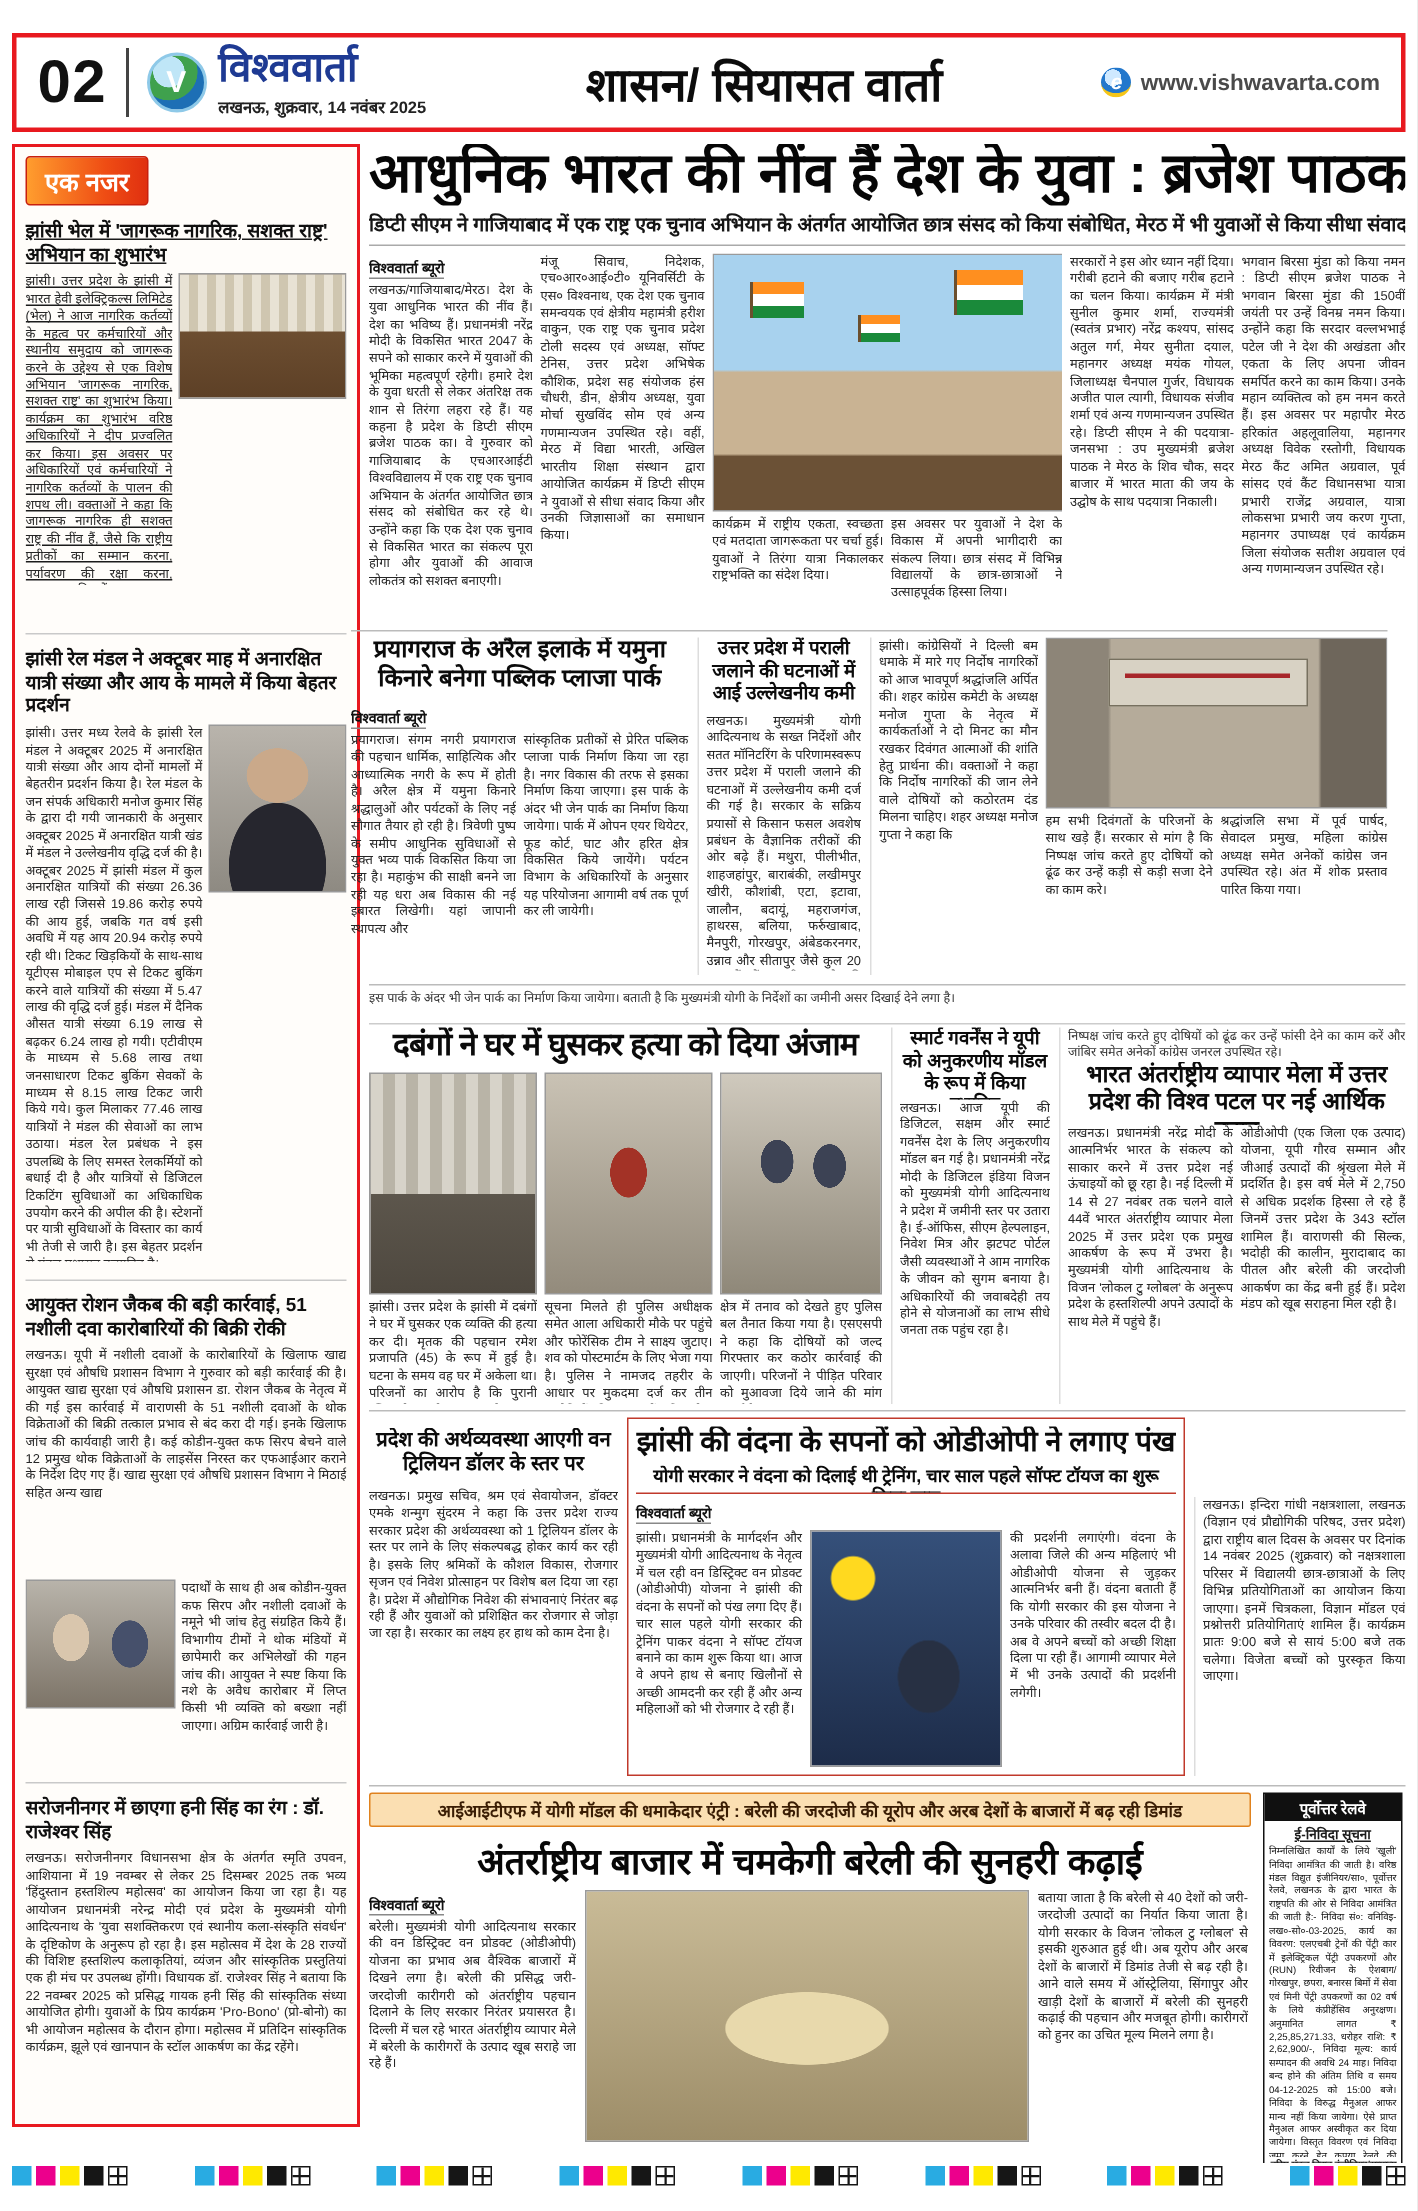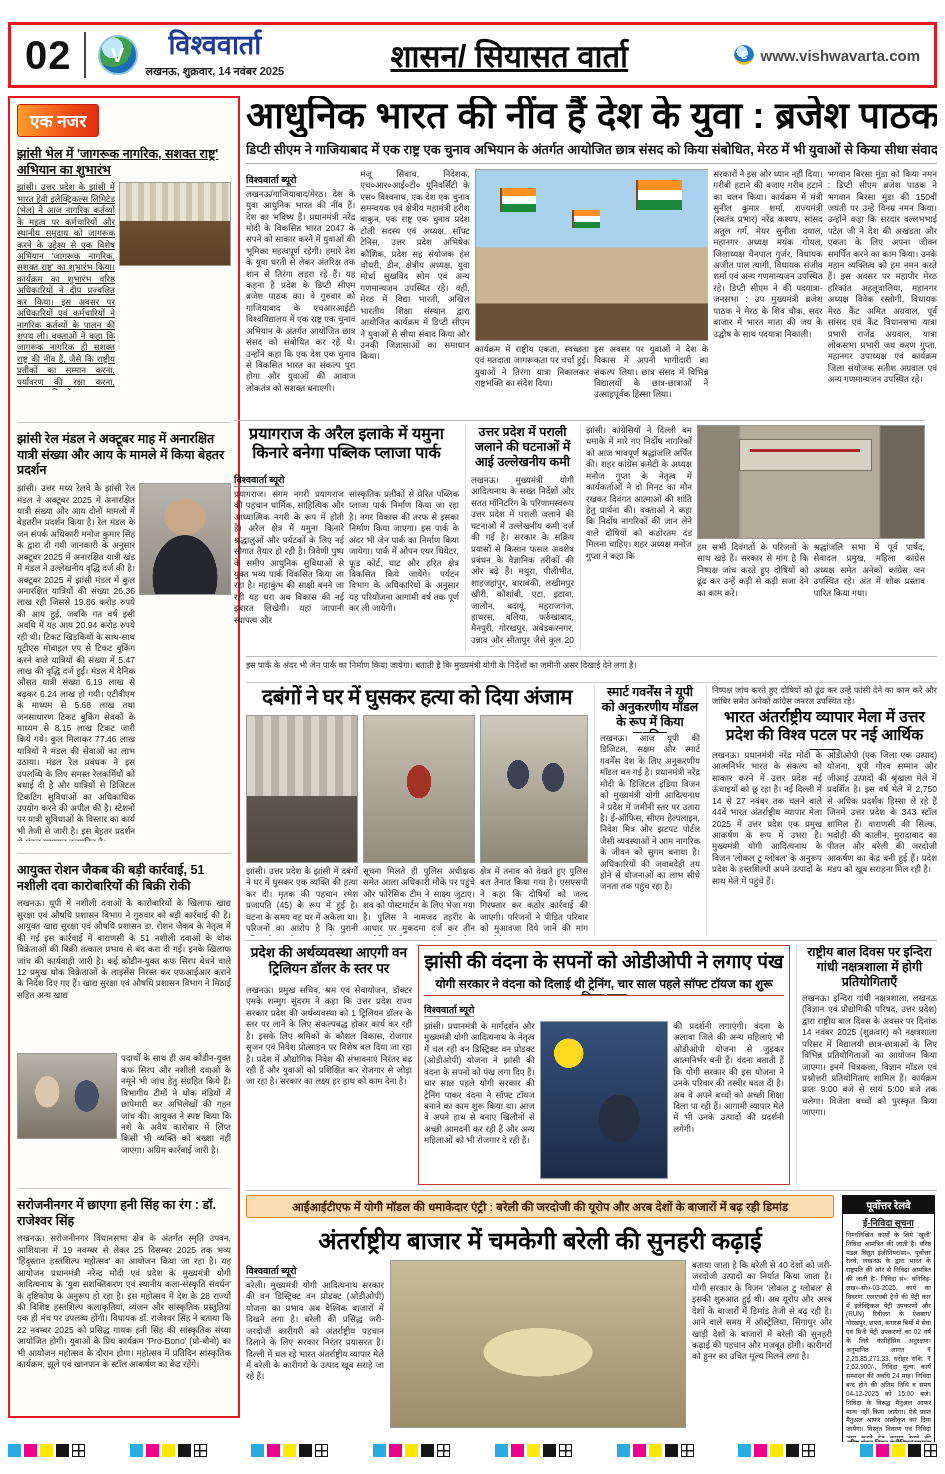--- a/index.html
+++ b/index.html
@@ -7,23 +7,23 @@
         font-family:"Liberation Sans","DejaVu Sans",sans-serif;color:#1b1b1b;overflow:hidden;}
   
   .masthead{position:absolute;left:8px;top:22px;width:929px;height:66px;border:3px solid #e8191f;
             box-sizing:border-box;display:flex;align-items:center;padding:0 14px;background:#fff;}
   .pageno{font-size:40px;font-weight:bold;color:#111;letter-spacing:1px;}
   .mh-div{width:2px;height:46px;background:#444;margin:0 12px;}
   .logo{width:40px;height:40px;border-radius:50%;margin-right:8px;flex:0 0 auto;
         background:radial-gradient(circle at 35% 30%,#bfe6f7 0 30%,#3fa14d 31% 55%,#1d6fb5 56% 100%);
         display:flex;align-items:center;justify-content:center;font-weight:bold;color:#fff;font-size:20px;
         border:2px solid #8ec9e8;box-sizing:border-box;}
-  .paper-name{font-size:27px;font-weight:bold;color:#1e3a93;line-height:1;text-align:center;}
+  .paper-name{font-size:27px;font-weight:bold;color:#1e3a93;line-height:1;}
   .paper-date{font-size:11px;font-weight:bold;color:#222;margin-top:4px;}
-  .mh-center{flex:1;text-align:center;font-size:31px;font-weight:bold;color:#0c0c0c;text-decoration:underline;}
+  .mh-center{flex:1;text-align:center;font-size:31px;font-weight:bold;color:#0c0c0c;}
   .mh-right{display:flex;align-items:center;gap:6px;font-size:15px;font-weight:bold;color:#4a4a4a;}
   .e-icon{width:20px;height:20px;border-radius:50%;background:radial-gradient(circle at 40% 40%,#cfe9ff 0 35%,#2277cc 36% 100%);
           color:#fff;font-style:italic;font-weight:bold;font-size:14px;display:flex;align-items:center;justify-content:center;
           border-bottom:3px solid #f5c518;box-sizing:border-box;}
   
   .rail{position:absolute;left:8px;top:96px;width:232px;height:1322px;border:2px solid #e8191f;
         box-sizing:border-box;padding:6px 7px;overflow:hidden;background:#fffdfa;}
   .rail-tag{background:linear-gradient(90deg,#ff9d2e,#ef4d14 65%,#e03010);color:#fff;font-size:17px;font-weight:bold;
             padding:4px 12px;border:1px solid #c8200e;border-radius:3px;display:inline-block;margin-bottom:7px;}
   .rail-hl{font-size:12.6px;font-weight:bold;line-height:1.25;color:#101010;margin:3px 0 4px;}
@@ -213,37 +213,36 @@
         <div class="hl-md" style="font-size:15.5px;height:42px;">भारत अंतर्राष्ट्रीय व्यापार मेला में उत्तर प्रदेश की विश्व पटल पर नई आर्थिक उड़ान</div>
         <div class="cols">
           <div class="col bd" style="width:110px;height:182px;">लखनऊ। प्रधानमंत्री नरेंद्र मोदी के आत्मनिर्भर भारत के संकल्प को साकार करने में उत्तर प्रदेश नई ऊंचाइयों को छू रहा है। नई दिल्ली में 14 से 27 नवंबर तक चलने वाले 44वें भारत अंतर्राष्ट्रीय व्यापार मेला 2025 में उत्तर प्रदेश एक प्रमुख आकर्षण के रूप में उभरा है। मुख्यमंत्री योगी आदित्यनाथ के विजन 'लोकल टु ग्लोबल' के अनुरूप प्रदेश के हस्तशिल्पी अपने उत्पादों के साथ मेले में पहुंचे हैं।</div>
           <div class="col bd" style="width:110px;height:182px;">ओडीओपी (एक जिला एक उत्पाद) योजना, यूपी गौरव सम्मान और जीआई उत्पादों की श्रृंखला मेले में प्रदर्शित है। इस वर्ष मेले में 2,750 से अधिक प्रदर्शक हिस्सा ले रहे हैं जिनमें उत्तर प्रदेश के 343 स्टॉल शामिल हैं। वाराणसी की सिल्क, भदोही की कालीन, मुरादाबाद का पीतल और बरेली की जरदोजी आकर्षण का केंद्र बनी हुई हैं। प्रदेश मंडप को खूब सराहना मिल रही है।</div>
         </div>
       </article>
     </div>
   </section>
 
   <section class="blk" style="left:246px;top:940px;width:691px;height:246px;border-top:1px solid #bbb;padding-top:4px;">
-    <div class="cols" style="gap:6px;">
+    <div class="cols" style="gap:6px;align-items:flex-end;">
       <article style="width:166px;">
         <div class="hl-md" style="font-size:13.5px;height:40px;">प्रदेश की अर्थव्यवस्था आएगी वन ट्रिलियन डॉलर के स्तर पर</div>
         <div class="bd" style="height:192px;">लखनऊ। प्रमुख सचिव, श्रम एवं सेवायोजन, डॉक्टर एमके शन्मुग सुंदरम ने कहा कि उत्तर प्रदेश राज्य सरकार प्रदेश की अर्थव्यवस्था को 1 ट्रिलियन डॉलर के स्तर पर लाने के लिए संकल्पबद्ध होकर कार्य कर रही है। इसके लिए श्रमिकों के कौशल विकास, रोजगार सृजन एवं निवेश प्रोत्साहन पर विशेष बल दिया जा रहा है। प्रदेश में औद्योगिक निवेश की संभावनाएं निरंतर बढ़ रही हैं और युवाओं को प्रशिक्षित कर रोजगार से जोड़ा जा रहा है। सरकार का लक्ष्य हर हाथ को काम देना है।</div>
       </article>
       <article class="box-red" style="width:372px;">
         <div class="hl-md" style="font-size:19px;white-space:nowrap;height:26px;">झांसी की वंदना के सपनों को ओडीओपी ने लगाए पंख</div>
         <div class="hl-md" style="font-size:12px;height:18px;border-bottom:1px solid #c0392b;margin-bottom:3px;">योगी सरकार ने वंदना को दिलाई थी ट्रेनिंग, चार साल पहले सॉफ्ट टॉयज का शुरू किया काम</div>
         <span class="byline">विश्ववार्ता ब्यूरो</span>
         <div class="cols" style="margin-top:2px;">
           <div class="col bd" style="width:112px;height:158px;">झांसी। प्रधानमंत्री के मार्गदर्शन और मुख्यमंत्री योगी आदित्यनाथ के नेतृत्व में चल रही वन डिस्ट्रिक्ट वन प्रोडक्ट (ओडीओपी) योजना ने झांसी की वंदना के सपनों को पंख लगा दिए हैं। चार साल पहले योगी सरकार की ट्रेनिंग पाकर वंदना ने सॉफ्ट टॉयज बनाने का काम शुरू किया था। आज वे अपने हाथ से बनाए खिलौनों से अच्छी आमदनी कर रही हैं और अन्य महिलाओं को भी रोजगार दे रही हैं।</div>
           <div class="photo ph-sewing" style="width:130px;height:158px;"></div>
           <div class="col bd" style="width:112px;height:158px;">की प्रदर्शनी लगाएंगी। वंदना के अलावा जिले की अन्य महिलाएं भी ओडीओपी योजना से जुड़कर आत्मनिर्भर बनी हैं। वंदना बताती हैं कि योगी सरकार की इस योजना ने उनके परिवार की तस्वीर बदल दी है। अब वे अपने बच्चों को अच्छी शिक्षा दिला पा रही हैं। आगामी व्यापार मेले में भी उनके उत्पादों की प्रदर्शनी लगेगी।</div>
         </div>
       </article>
       <article style="width:135px;border-left:1px solid #ddd;padding-left:5px;">
-        <div class="hl-md" style="font-size:12.5px;height:48px;">राष्ट्रीय बाल दिवस पर इन्दिरा गांधी नक्षत्रशाला में होगी प्रतियोगिताएँ</div>
         <div class="bd" style="height:186px;">लखनऊ। इन्दिरा गांधी नक्षत्रशाला, लखनऊ (विज्ञान एवं प्रौद्योगिकी परिषद, उत्तर प्रदेश) द्वारा राष्ट्रीय बाल दिवस के अवसर पर दिनांक 14 नवंबर 2025 (शुक्रवार) को नक्षत्रशाला परिसर में विद्यालयी छात्र-छात्राओं के लिए विभिन्न प्रतियोगिताओं का आयोजन किया जाएगा। इनमें चित्रकला, विज्ञान मॉडल एवं प्रश्नोत्तरी प्रतियोगिताएं शामिल हैं। कार्यक्रम प्रातः 9:00 बजे से सायं 5:00 बजे तक चलेगा। विजेता बच्चों को पुरस्कृत किया जाएगा।</div>
       </article>
     </div>
   </section>
 
   <section class="blk" style="left:246px;top:1190px;width:691px;height:252px;border-top:1px solid #bbb;padding-top:4px;">
     <div class="cols" style="gap:8px;">
       <article style="width:588px;">
         <div class="kicker">आईआईटीएफ में योगी मॉडल की धमाकेदार एंट्री : बरेली की जरदोजी की यूरोप और अरब देशों के बाजारों में बढ़ रही डिमांड</div>
         <div class="hl-bottom">अंतर्राष्ट्रीय बाजार में चमकेगी बरेली की सुनहरी कढ़ाई</div>

